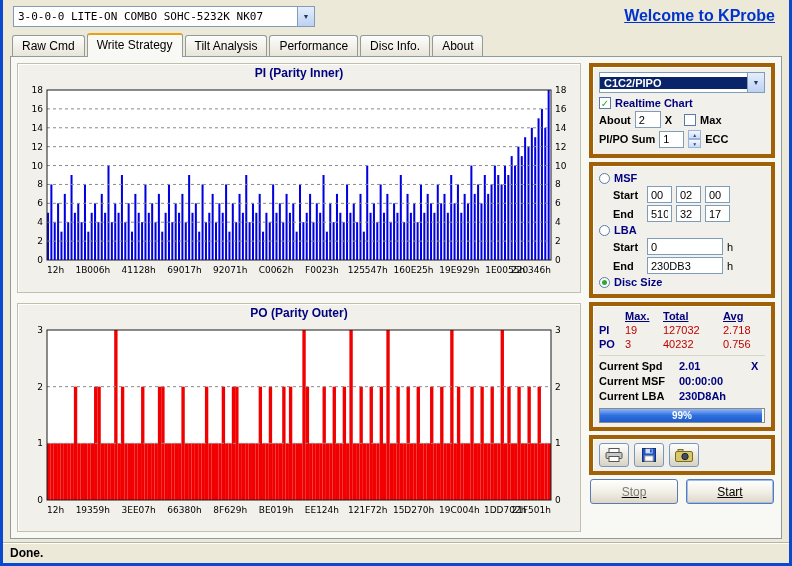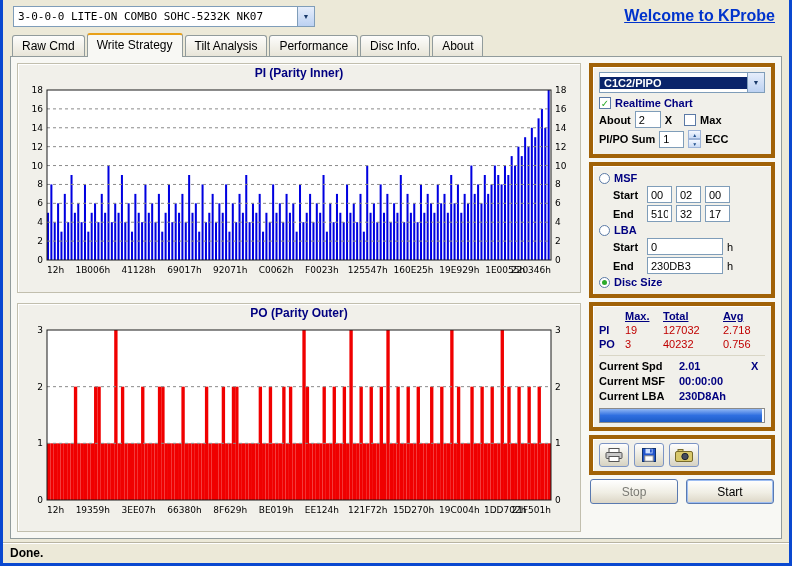--- a/index.html
+++ b/index.html
@@ -58,21 +58,21 @@
   .cur-label { font-weight:bold; }
   .cur-val { color:#000080; font-weight:bold; }
   .cur-suffix { color:#000080; font-weight:bold; }
   .progress { margin-top:6px; height:15px; border:1px solid #8a8a8a; background:#fff; position:relative; }
   .progress .fill { height:100%; width:0; background:linear-gradient(#8fb6f4,#2f6fe0 50%,#1d5cc8); }
   .progress .ptext { position:absolute; left:0; top:0; right:0; bottom:0; text-align:center; font-size:10px; line-height:14px; color:#fff; font-weight:bold; }
 
   
   .iconbtns { display:flex; gap:5px; padding:4px 6px; }
   .iconbtn { width:30px; height:24px; border:1px solid #7c94c4; border-radius:3px; background:linear-gradient(#fefefe,#e8e6da 60%,#d6d2c2); display:flex; align-items:center; justify-content:center; cursor:pointer; }
-  .actionrow { display:flex; gap:8px; padding:0 1px; }
+  .actionrow { display:flex; gap:8px; padding:0 1px;text-decoration:underline; }
   .btn { flex:1; height:25px; border:1px solid #5a7ab0; border-radius:3px; background:linear-gradient(#ffffff,#f0eee4 55%,#dcd6c6); font-size:12px; display:flex; align-items:center; justify-content:center; cursor:pointer; }
   .btn.stop { color:#7a7a74; }
   .btn.start { box-shadow:inset 0 0 0 1px #9dbdf2; }
 
   
   .statusbar { flex:0 0 21px; border-top:1px solid #b8b4a2; box-shadow:inset 0 1px 0 #fff; display:flex; align-items:center; padding:0 7px; font-size:12px; font-weight:bold; background:#ece9d8; }
 </style>
 </head>
 <body>
 
@@ -574,20 +574,21 @@
           <span class="cur-label">Current MSF</span>
           <span class="cur-val">00:00:00</span>
           <span class="cur-suffix"></span>
 
           <span class="cur-label">Current LBA</span>
           <span class="cur-val">230D8Ah</span>
           <span class="cur-suffix"></span>
         </div>
         <div class="progress">
           <div class="fill" style="width: 99%;"></div>
+          <span class="ptext">99%</span>
         </div>
       </div>
 
       <div class="group iconbtns">
         <span class="iconbtn">
           <svg width="18" height="14" viewBox="0 0 18 14">
             <rect x="4" y="0.5" width="10" height="4" fill="#fff" stroke="#555"></rect>
             <rect x="1" y="4.5" width="16" height="6" rx="1" fill="#c8c8c8" stroke="#555"></rect>
             <rect x="4" y="8.5" width="10" height="5" fill="#fff" stroke="#555"></rect>
           </svg>

